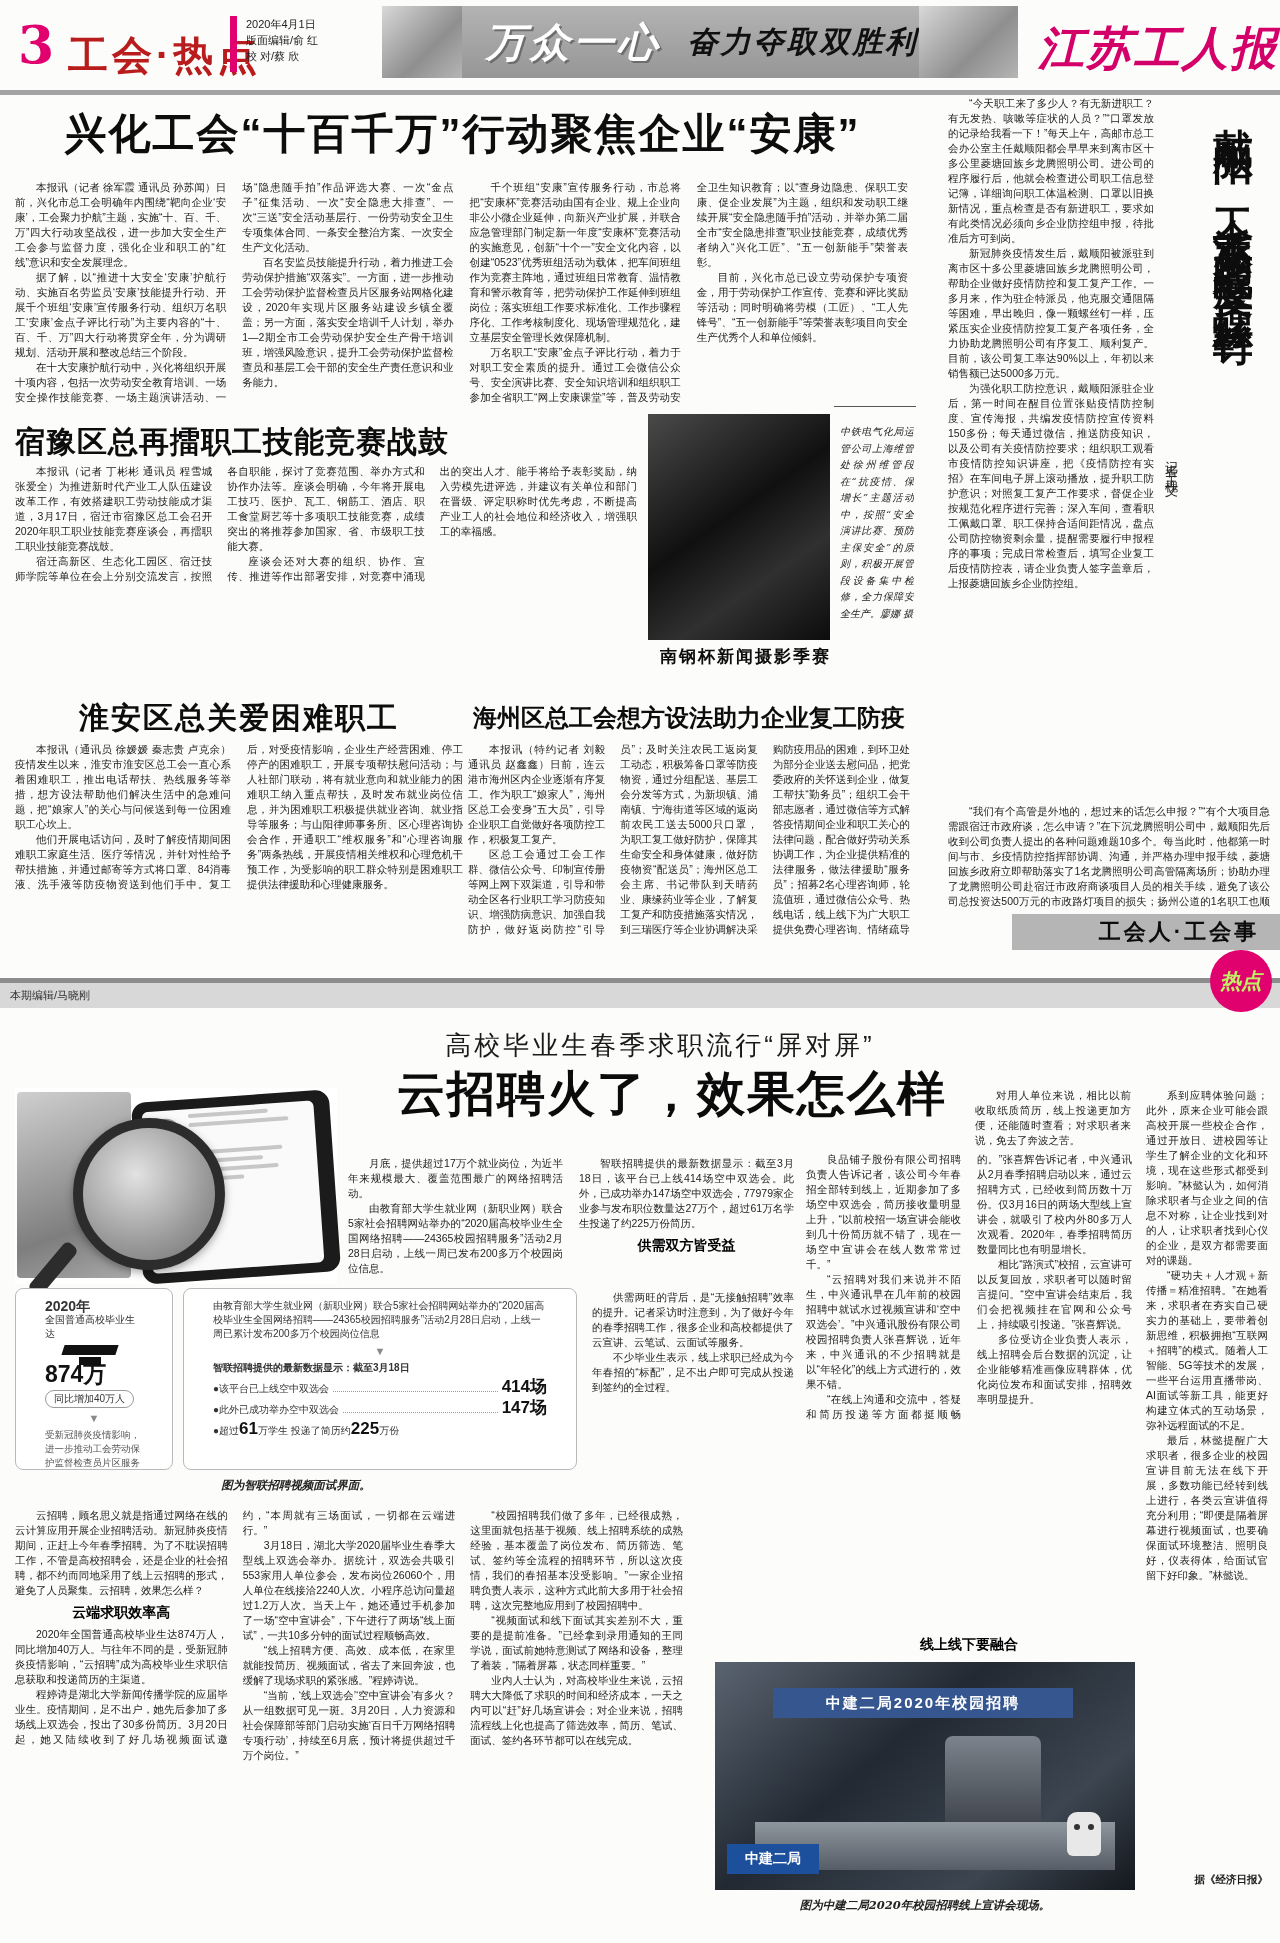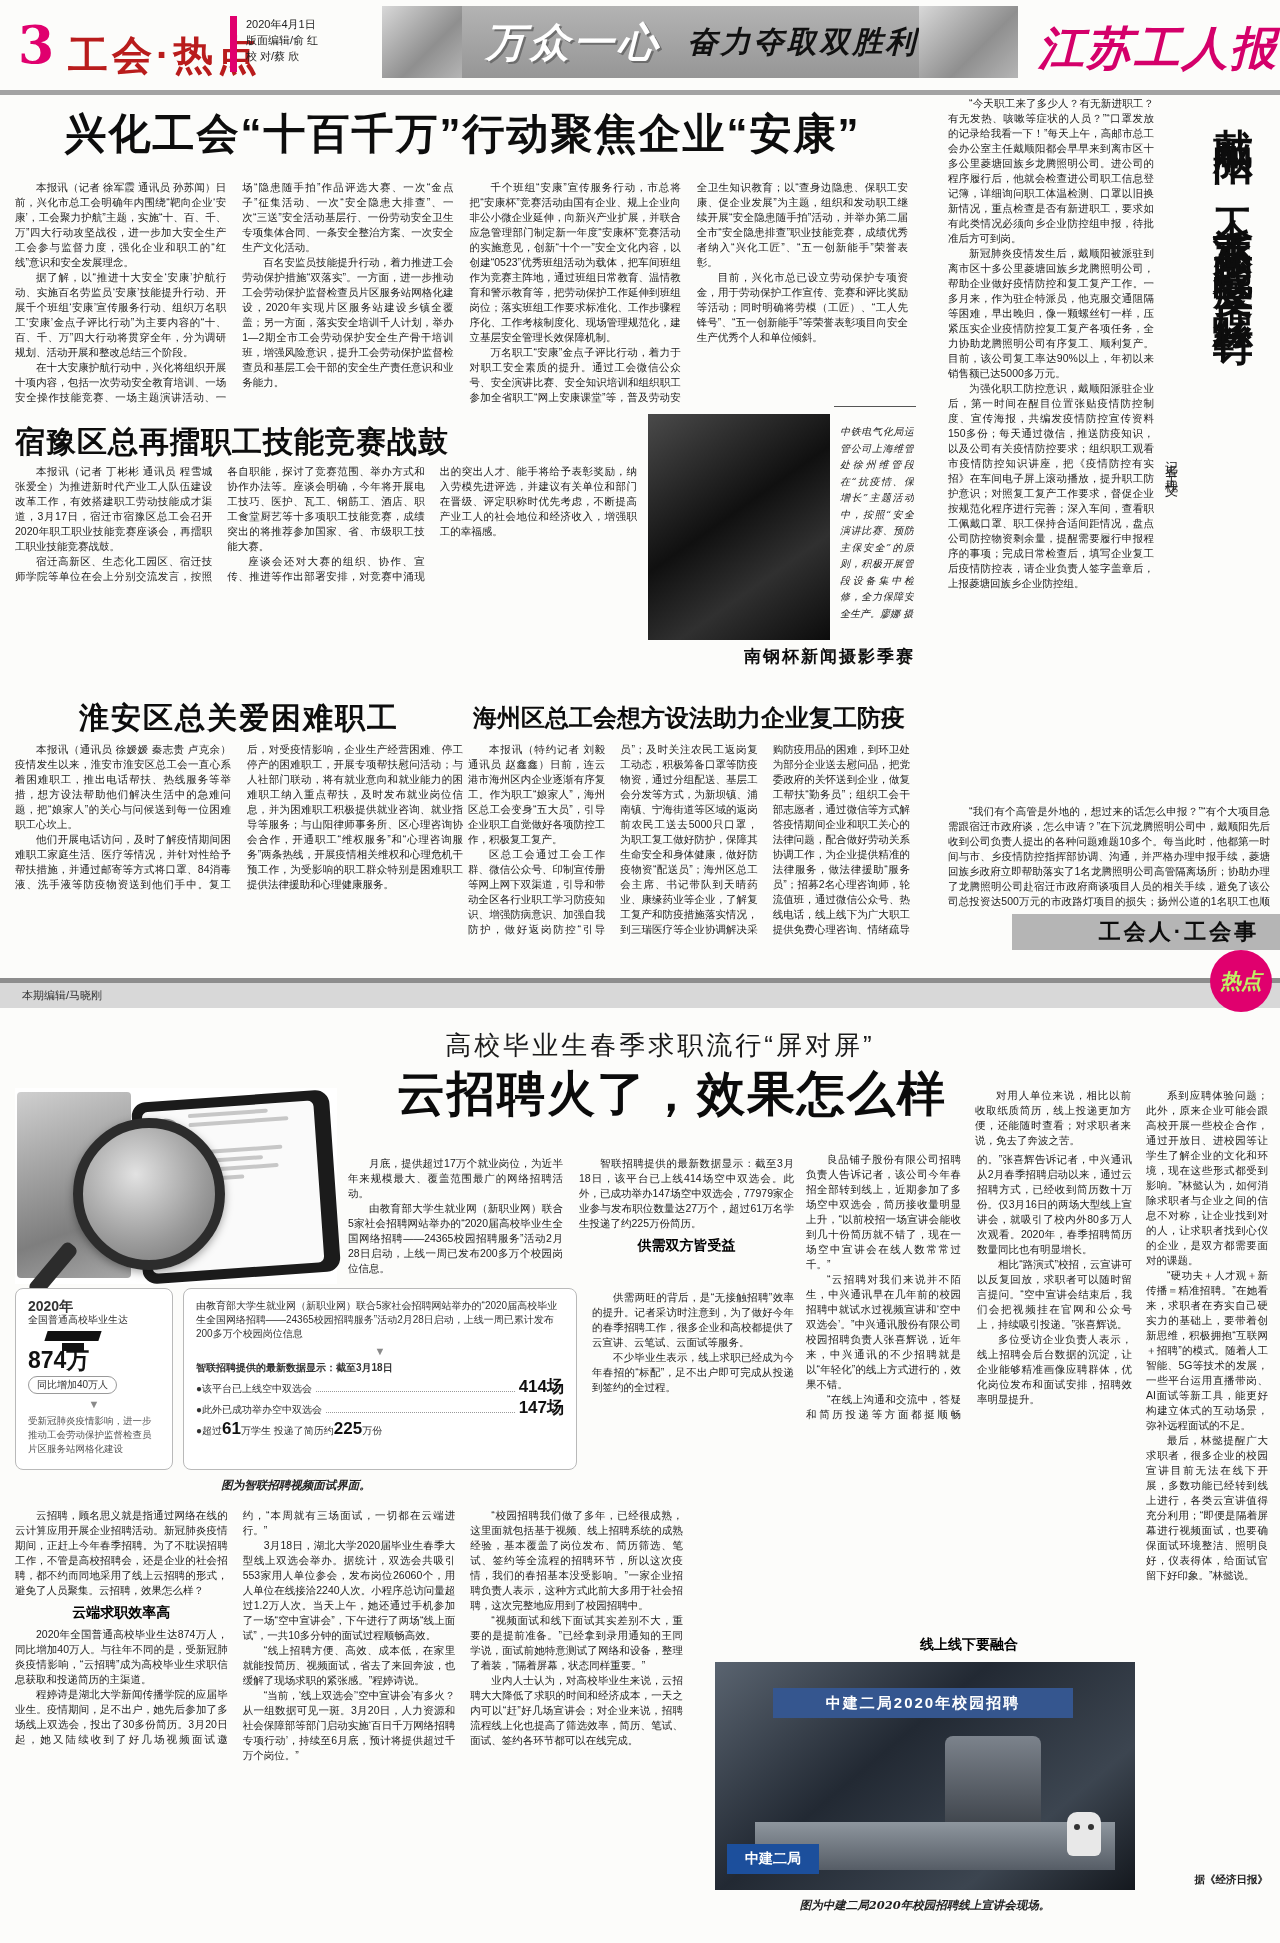--- a/index.html
+++ b/index.html
@@ -31,29 +31,29 @@
   .photo{background:linear-gradient(145deg,#4a4a4a 0%,#101010 45%,#303030 70%,#0c0c0c 100%);}
   .photo-caption-col{font-size:10px;line-height:16.5px;font-style:italic;
                      font-family:"DejaVu Serif",serif;text-align:justify;overflow:hidden;color:#222;}
   .photo-label{font-weight:900;font-size:17px;letter-spacing:2px;color:#0d0d0d;}
   .vtitle{writing-mode:vertical-rl;font-size:40px;font-weight:900;letter-spacing:10px;color:#0d0d0d;}
   .vbyline{writing-mode:vertical-rl;font-size:13px;letter-spacing:4px;color:#222;}
   .badge{background:#b5b5b5;color:#0c0c0c;font-weight:900;font-size:22px;letter-spacing:3px;
          display:flex;align-items:center;justify-content:center;padding-left:45px;}
   
   .strip{background:#d8d8d8;border-top:5px solid #8d8d8d;font-size:11px;color:#333;
-         display:flex;align-items:center;padding-left:22px;box-sizing:border-box;}
+         display:flex;align-items:center;padding-left:10px;box-sizing:border-box;}
   .hot-circle{background:#e0006e;color:#bef264;border-radius:50%;display:flex;align-items:center;
               justify-content:center;font-weight:900;font-size:21px;font-style:italic;}
   
   .kicker{font-size:26px;letter-spacing:3px;text-align:center;color:#1a1a1a;}
   .f-title{font-size:48px;font-weight:900;letter-spacing:2px;text-align:center;color:#0b0b0b;}
   .illus{background:#fff;}
   .ibox{border:1px solid #b9b9b9;border-radius:8px;background:#fff;box-sizing:border-box;
-        padding:10px 12px;font-size:10px;line-height:14px;color:#333;overflow:hidden;}
+        padding:10px 29px;font-size:10px;line-height:14px;color:#333;overflow:hidden;}
   .ibox .big{font-size:23px;font-weight:900;color:#111;}
   .pill{display:inline-block;border:1px solid #9a9a9a;border-radius:10px;padding:1px 8px;font-size:10px;}
   .tri{color:#8a8a8a;font-size:11px;text-align:center;margin:3px 0;}
   .bullet-row{display:flex;align-items:baseline;margin-top:5px;}
   .leader{flex:1;border-bottom:1px dotted #999;margin:0 4px;}
   .bnum{font-size:17px;font-weight:900;color:#111;}
   .caption{font-size:11.5px;font-weight:bold;font-style:italic;font-family:"DejaVu Serif",serif;
            text-align:center;color:#222;}
   .attribution{text-align:right;font-weight:bold;text-indent:0;}
   
@@ -99,21 +99,21 @@
   <div class="abs a-title" style="left:15px;top:422px;width:448px;font-size:30px;text-align:left;letter-spacing:1px;">宿豫区总再擂职工技能竞赛战鼓</div>
   <div class="abs body-text cols3" style="left:15px;top:464px;width:622px;height:230px;">
       <p>本报讯（记者 丁彬彬 通讯员 程雪城 张爱全）为推进新时代产业工人队伍建设改革工作，有效搭建职工劳动技能成才渠道，3月17日，宿迁市宿豫区总工会召开2020年职工职业技能竞赛座谈会，再擂职工职业技能竞赛战鼓。</p>
       <p>宿迁高新区、生态化工园区、宿迁技师学院等单位在会上分别交流发言，按照各自职能，探讨了竞赛范围、举办方式和协作办法等。座谈会明确，今年将开展电工技巧、医护、瓦工、钢筋工、酒店、职工食堂厨艺等十多项职工技能竞赛，成绩突出的将推荐参加国家、省、市级职工技能大赛。</p>
       <p>座谈会还对大赛的组织、协作、宣传、推进等作出部署安排，对竞赛中涌现出的突出人才、能手将给予表彰奖励，纳入劳模先进评选，并建议有关单位和部门在晋级、评定职称时优先考虑，不断提高产业工人的社会地位和经济收入，增强职工的幸福感。</p>
     </div>
 
   <div class="abs" style="left:834px;top:406px;width:82px;height:1px;background:#555;"></div>
   <div class="abs photo" style="left:648px;top:414px;width:182px;height:226px;"></div>
   <div class="abs photo-caption-col" style="left:840px;top:424px;width:74px;height:212px;">中铁电气化局运管公司上海维管处徐州维管段在“抗疫情、保增长”主题活动中，按照“安全演讲比赛、预防主保安全”的原则，积极开展管段设备集中检修，全力保障安全生产。廖娜 摄</div>
-  <div class="abs photo-label" style="left:660px;top:645px;width:255px;text-align:right;">南钢杯新闻摄影季赛</div>
+  <div class="abs photo-label" style="left:660px;top:645px;width:255px;text-align:left;">南钢杯新闻摄影季赛</div>
 
   <div class="abs a-title" style="left:15px;top:698px;width:448px;font-size:30px;letter-spacing:2px;">淮安区总关爱困难职工</div>
   <div class="abs body-text cols2" style="left:15px;top:742px;width:448px;height:204px;">
       <p>本报讯（通讯员 徐嫒嫒 秦志贵 卢克余）疫情发生以来，淮安市淮安区总工会一直心系着困难职工，推出电话帮扶、热线服务等举措，想方设法帮助他们解决生活中的急难问题，把“娘家人”的关心与问候送到每一位困难职工心坎上。</p>
       <p>他们开展电话访问，及时了解疫情期间困难职工家庭生活、医疗等情况，并针对性给予帮扶措施，并通过邮寄等方式将口罩、84消毒液、洗手液等防疫物资送到他们手中。复工后，对受疫情影响，企业生产经营困难、停工停产的困难职工，开展专项帮扶慰问活动；与人社部门联动，将有就业意向和就业能力的困难职工纳入重点帮扶，及时发布就业岗位信息，并为困难职工积极提供就业咨询、就业指导等服务；与山阳律师事务所、区心理咨询协会合作，开通职工“维权服务”和“心理咨询服务”两条热线，开展疫情相关维权和心理危机干预工作，为受影响的职工群众特别是困难职工提供法律援助和心理健康服务。</p>
     </div>
 
   <div class="abs a-title" style="left:468px;top:702px;width:442px;font-size:24px;">海州区总工会想方设法助力企业复工防疫</div>
   <div class="abs body-text cols3" style="left:468px;top:742px;width:442px;height:204px;">
       <p>本报讯（特约记者 刘毅 通讯员 赵鑫鑫）日前，连云港市海州区内企业逐渐有序复工。作为职工“娘家人”，海州区总工会变身“五大员”，引导企业职工自觉做好各项防控工作，积极复工复产。</p>

